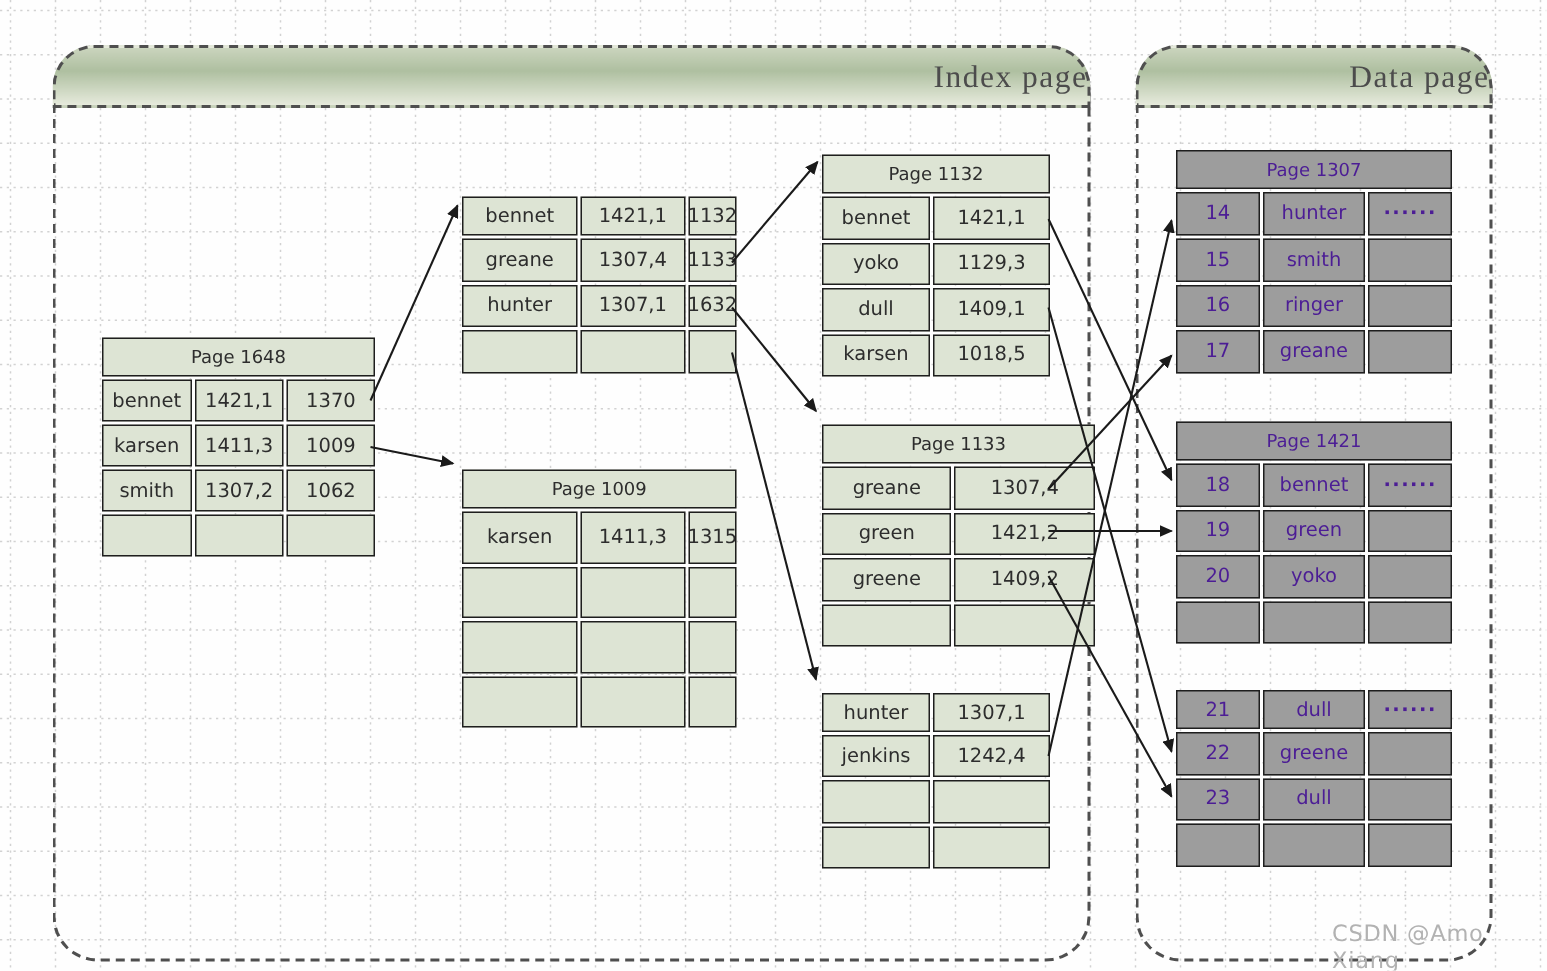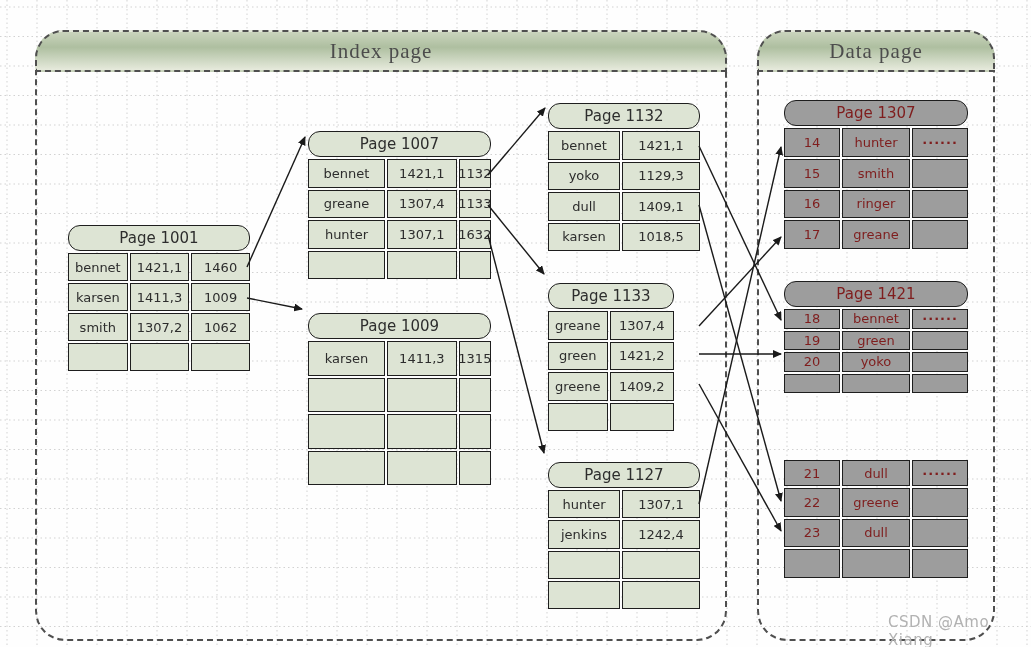--- a/index.html
+++ b/index.html
@@ -17,39 +17,39 @@
     border:2px dashed #4f4f4f;
     border-radius:30px;
     z-index:1;
     background:transparent;
   }
   .band{
     position:absolute;left:-2px;top:-2px;right:-2px;height:38px;
     border:2px dashed #4f4f4f;
     border-radius:28px 28px 0 0;
     background:linear-gradient(180deg,#cad4bd 0%,#aebfa0 40%,#e6eadc 100%);
-    display:flex;align-items:center;justify-content:center;
+    display:flex;align-items:center;justify-content:flex-end;
   }
   .band span{
     font-family:"Liberation Serif","DejaVu Serif",serif;
     font-size:21px;color:#4c4c4c;letter-spacing:1px;
   }
   .ptable{
     position:absolute;z-index:3;
     display:grid;gap:2px;
   }
   .ptable .tcell{
     border:1.5px solid #1e1e1e;
     display:flex;align-items:center;justify-content:center;
     font-size:13px;color:#2d2d2d;
     overflow:hidden;white-space:nowrap;
   }
-  .ptable .title{grid-column:1/-1;font-size:15px;border-radius:12px;}
+  .ptable .title{grid-column:1/-1;font-size:12px;}
   .ptable.kind-index .tcell{background:#dde4d4;}
-  .ptable.kind-data .tcell{background:#9d9d9d;color:#7f1d1d;}
+  .ptable.kind-data .tcell{background:#9d9d9d;color:#4c1d95;}
   .dots{letter-spacing:1px;font-weight:bold;}
   .watermark{
     position:absolute;z-index:7;
     font-size:15px;color:#b2b2b2;letter-spacing:0.5px;
   }
 </style>
 </head>
 <body>
 
 <div class="stage">
@@ -120,36 +120,35 @@
     </div>
   </div>
 
   <div class="container" id="data-container" style="left: 757px; top: 30px; width: 234px; height: 607px;">
     <div class="band">
       <span>Data page</span>
     </div>
   </div>
 
   <div class="ptable kind-index" style="left: 68px; top: 225px; width: 178px; height: 146px; grid-template-columns: 33.5% 33.5% 33%; grid-template-rows: 26px repeat(4, 1fr);">
-      <div class="tcell title">Page 1001</div>
+      <div class="tcell title">Page 1648</div>
       <div class="tcell">bennet</div>
       <div class="tcell">1421,1</div>
-      <div class="tcell">1460</div>
+      <div class="tcell">1370</div>
       <div class="tcell">karsen</div>
       <div class="tcell">1411,3</div>
       <div class="tcell">1009</div>
       <div class="tcell">smith</div>
       <div class="tcell">1307,2</div>
       <div class="tcell">1062</div>
       <div class="tcell"></div>
       <div class="tcell"></div>
       <div class="tcell"></div>
     </div>
   <div class="ptable kind-index" style="left: 308px; top: 131px; width: 179px; height: 148px; grid-template-columns: 43% 39% 18%; grid-template-rows: 26px repeat(4, 1fr);">
-      <div class="tcell title">Page 1007</div>
       <div class="tcell">bennet</div>
       <div class="tcell">1421,1</div>
       <div class="tcell">1132</div>
       <div class="tcell">greane</div>
       <div class="tcell">1307,4</div>
       <div class="tcell">1133</div>
       <div class="tcell">hunter</div>
       <div class="tcell">1307,1</div>
       <div class="tcell">1632</div>
       <div class="tcell"></div>
@@ -175,33 +174,32 @@
       <div class="tcell title">Page 1132</div>
       <div class="tcell">bennet</div>
       <div class="tcell">1421,1</div>
       <div class="tcell">yoko</div>
       <div class="tcell">1129,3</div>
       <div class="tcell">dull</div>
       <div class="tcell">1409,1</div>
       <div class="tcell">karsen</div>
       <div class="tcell">1018,5</div>
     </div>
-  <div class="ptable kind-index" style="left: 548px; top: 283px; width: 124px; height: 148px; grid-template-columns: 48% 52%; grid-template-rows: 26px repeat(4, 1fr);">
+  <div class="ptable kind-index" style="left: 548px; top: 283px; width: 180px; height: 148px; grid-template-columns: 48% 52%; grid-template-rows: 26px repeat(4, 1fr);">
       <div class="tcell title">Page 1133</div>
       <div class="tcell">greane</div>
       <div class="tcell">1307,4</div>
       <div class="tcell">green</div>
       <div class="tcell">1421,2</div>
       <div class="tcell">greene</div>
       <div class="tcell">1409,2</div>
       <div class="tcell"></div>
       <div class="tcell"></div>
     </div>
   <div class="ptable kind-index" style="left: 548px; top: 462px; width: 150px; height: 147px; grid-template-columns: 48% 52%; grid-template-rows: 26px repeat(4, 1fr);">
-      <div class="tcell title">Page 1127</div>
       <div class="tcell">hunter</div>
       <div class="tcell">1307,1</div>
       <div class="tcell">jenkins</div>
       <div class="tcell">1242,4</div>
       <div class="tcell"></div>
       <div class="tcell"></div>
       <div class="tcell"></div>
       <div class="tcell"></div>
     </div>
   <div class="ptable kind-data" style="left: 784px; top: 100px; width: 180px; height: 149px; grid-template-columns: 31% 38% 31%; grid-template-rows: 26px repeat(4, 1fr);">
@@ -212,21 +210,21 @@
       <div class="tcell">15</div>
       <div class="tcell">smith</div>
       <div class="tcell"></div>
       <div class="tcell">16</div>
       <div class="tcell">ringer</div>
       <div class="tcell"></div>
       <div class="tcell">17</div>
       <div class="tcell">greane</div>
       <div class="tcell"></div>
     </div>
-  <div class="ptable kind-data" style="left: 784px; top: 281px; width: 180px; height: 112px; grid-template-columns: 31% 38% 31%; grid-template-rows: 26px repeat(4, 1fr);">
+  <div class="ptable kind-data" style="left: 784px; top: 281px; width: 180px; height: 148px; grid-template-columns: 31% 38% 31%; grid-template-rows: 26px repeat(4, 1fr);">
       <div class="tcell title">Page 1421</div>
       <div class="tcell">18</div>
       <div class="tcell">bennet</div>
       <div class="tcell dots">······</div>
       <div class="tcell">19</div>
       <div class="tcell">green</div>
       <div class="tcell"></div>
       <div class="tcell">20</div>
       <div class="tcell">yoko</div>
       <div class="tcell"></div>

